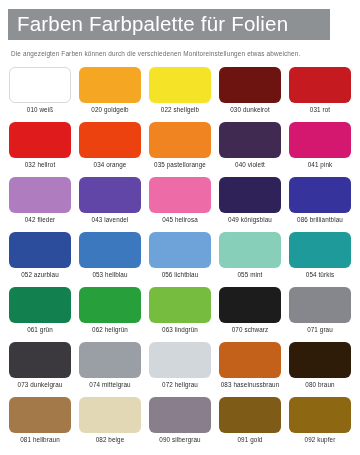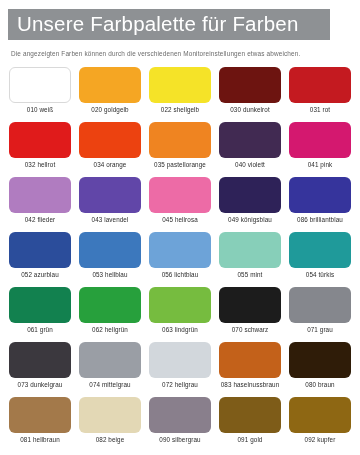--- a/index.html
+++ b/index.html
@@ -85,21 +85,21 @@
     letter-spacing: 0.1px;
     line-height: 1;
   }
 </style>
 </head>
 <body>
 
 <div class="page">
 
   <div class="header-bar">
-    <div class="header-title">Unsere Farbpalette für Farben</div>
+    <div class="header-title">Farben Farbpalette für Folien</div>
   </div>
 
   <div class="subtitle">Die angezeigten Farben können durch die verschiedenen Monitoreinstellungen etwas abweichen.</div>
 
   <div class="grid">
       <div class="cell">
         <div class="swatch bordered" style="background: rgb(255, 255, 255);"></div>
         <div class="cell-label">010 weiß</div>
       </div>
       <div class="cell">

